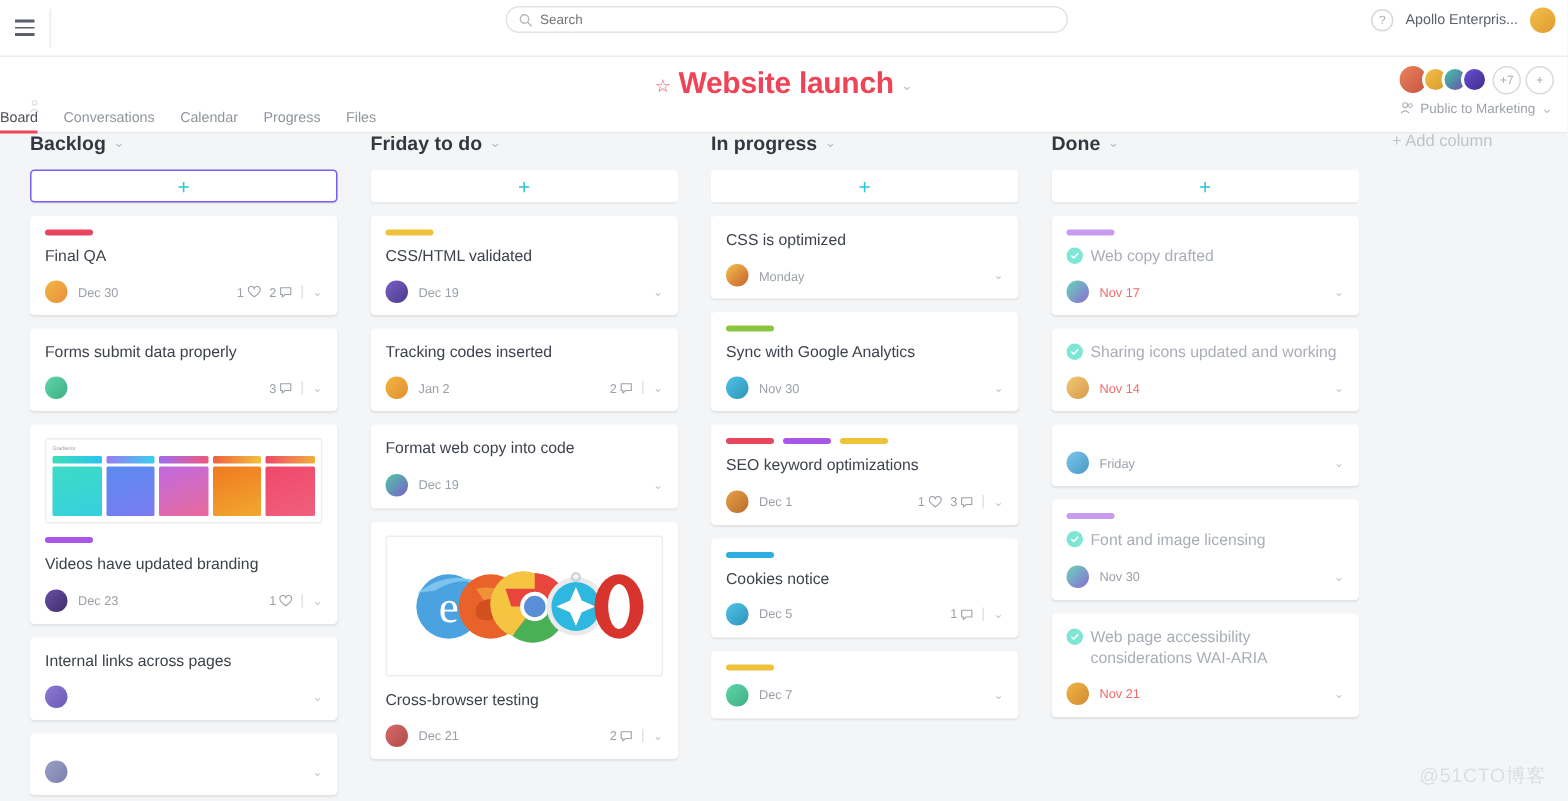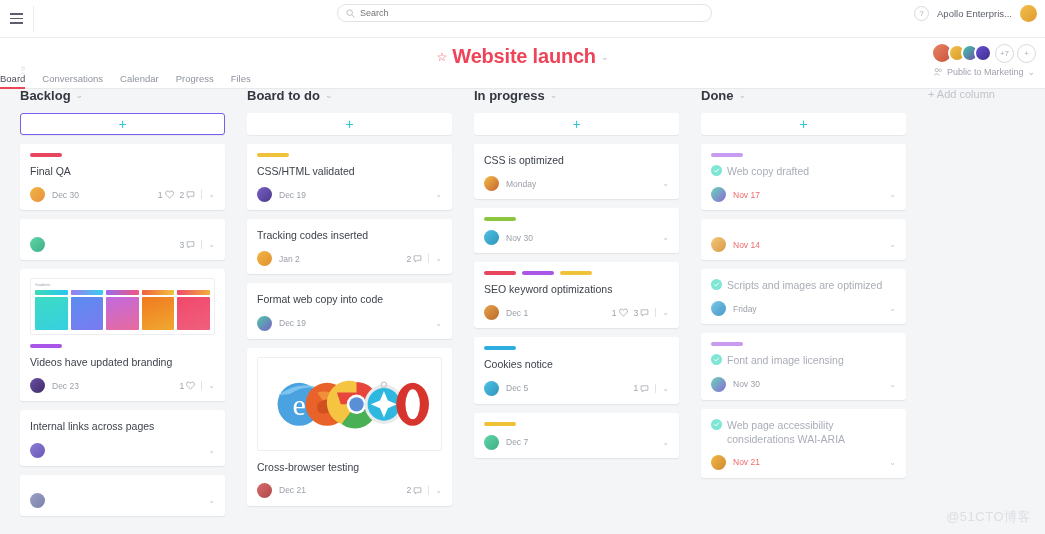--- a/index.html
+++ b/index.html
@@ -239,20 +239,23 @@
                 <svg width="9" height="9" viewBox="0 0 16 16">
                   <path d="M2 3.2 h12 v8 h-6.5 l-3.5 3 v-3 h-2Z" fill="none" stroke="#9ba0a8" stroke-width="1.3" stroke-linejoin="round"></path>
                 </svg>
               </span>
               <span class="meta-sep"></span>
               <span class="chev">⌄</span>
             </div>
           </div>
         </div>
         <div class="card">
+          <div class="title-line">
+            <div class="card-title">Forms submit data properly</div>
+          </div>
           <div class="card-foot">
             <span class="avatar" style="width: 15px; height: 15px; background: linear-gradient(135deg, rgb(95, 214, 168), rgb(63, 174, 134));"></span>
             <div class="meta">
               <span class="meta-item">
                 <span>3</span>
                 <svg width="9" height="9" viewBox="0 0 16 16">
                   <path d="M2 3.2 h12 v8 h-6.5 l-3.5 3 v-3 h-2Z" fill="none" stroke="#9ba0a8" stroke-width="1.3" stroke-linejoin="round"></path>
                 </svg>
               </span>
               <span class="meta-sep"></span>
@@ -323,21 +326,21 @@
             <span class="avatar" style="width: 15px; height: 15px; background: linear-gradient(135deg, rgb(154, 160, 200), rgb(122, 128, 168));"></span>
             <div class="meta">
               <span class="chev">⌄</span>
             </div>
           </div>
         </div>
       </div>
     </div>
     <div class="column">
       <div class="col-head">
-        <div class="col-title">Board to do</div>
+        <div class="col-title">Friday to do</div>
         <div class="col-caret">⌄</div>
       </div>
       <div class="add-card">+</div>
       <div class="cards">
         <div class="card">
           <div class="chips">
             <div class="chip" style="background: rgb(240, 194, 58);"></div>
           </div>
           <div class="title-line">
             <div class="card-title">CSS/HTML validated</div>
@@ -453,20 +456,23 @@
             <span class="card-date">Monday</span>
             <div class="meta">
               <span class="chev">⌄</span>
             </div>
           </div>
         </div>
         <div class="card">
           <div class="chips">
             <div class="chip" style="background: rgb(140, 198, 63);"></div>
           </div>
+          <div class="title-line">
+            <div class="card-title">Sync with Google Analytics</div>
+          </div>
           <div class="card-foot">
             <span class="avatar" style="width: 15px; height: 15px; background: linear-gradient(135deg, rgb(79, 195, 232), rgb(47, 147, 184));"></span>
             <span class="card-date">Nov 30</span>
             <div class="meta">
               <span class="chev">⌄</span>
             </div>
           </div>
         </div>
         <div class="card">
           <div class="chips">
@@ -555,37 +561,37 @@
           </div>
           <div class="card-foot">
             <span class="avatar" style="width: 15px; height: 15px; background: linear-gradient(135deg, rgb(106, 214, 184), rgb(138, 106, 214));"></span>
             <span class="card-date overdue">Nov 17</span>
             <div class="meta">
               <span class="chev">⌄</span>
             </div>
           </div>
         </div>
         <div class="card">
-          <div class="card-foot">
-            <span class="avatar" style="width: 15px; height: 15px; background: linear-gradient(135deg, rgb(242, 200, 120), rgb(216, 154, 72));"></span>
-            <span class="card-date overdue">Nov 14</span>
-            <div class="meta">
-              <span class="chev">⌄</span>
-            </div>
-          </div>
-        </div>
-        <div class="card">
           <div class="title-line">
             <div class="check">
               <svg width="7" height="7" viewBox="0 0 12 12">
                 <path d="M2.5 6.2 L4.8 8.5 L9.5 3.6" fill="none" stroke="#fff" stroke-width="1.7" stroke-linecap="round" stroke-linejoin="round"></path>
               </svg>
             </div>
-            <div class="card-title done">Scripts and images are optimized</div>
-          </div>
+            <div class="card-title done">Sharing icons updated and working</div>
+          </div>
+          <div class="card-foot">
+            <span class="avatar" style="width: 15px; height: 15px; background: linear-gradient(135deg, rgb(242, 200, 120), rgb(216, 154, 72));"></span>
+            <span class="card-date overdue">Nov 14</span>
+            <div class="meta">
+              <span class="chev">⌄</span>
+            </div>
+          </div>
+        </div>
+        <div class="card">
           <div class="card-foot">
             <span class="avatar" style="width: 15px; height: 15px; background: linear-gradient(135deg, rgb(122, 200, 232), rgb(74, 152, 200));"></span>
             <span class="card-date">Friday</span>
             <div class="meta">
               <span class="chev">⌄</span>
             </div>
           </div>
         </div>
         <div class="card">
           <div class="chips">

